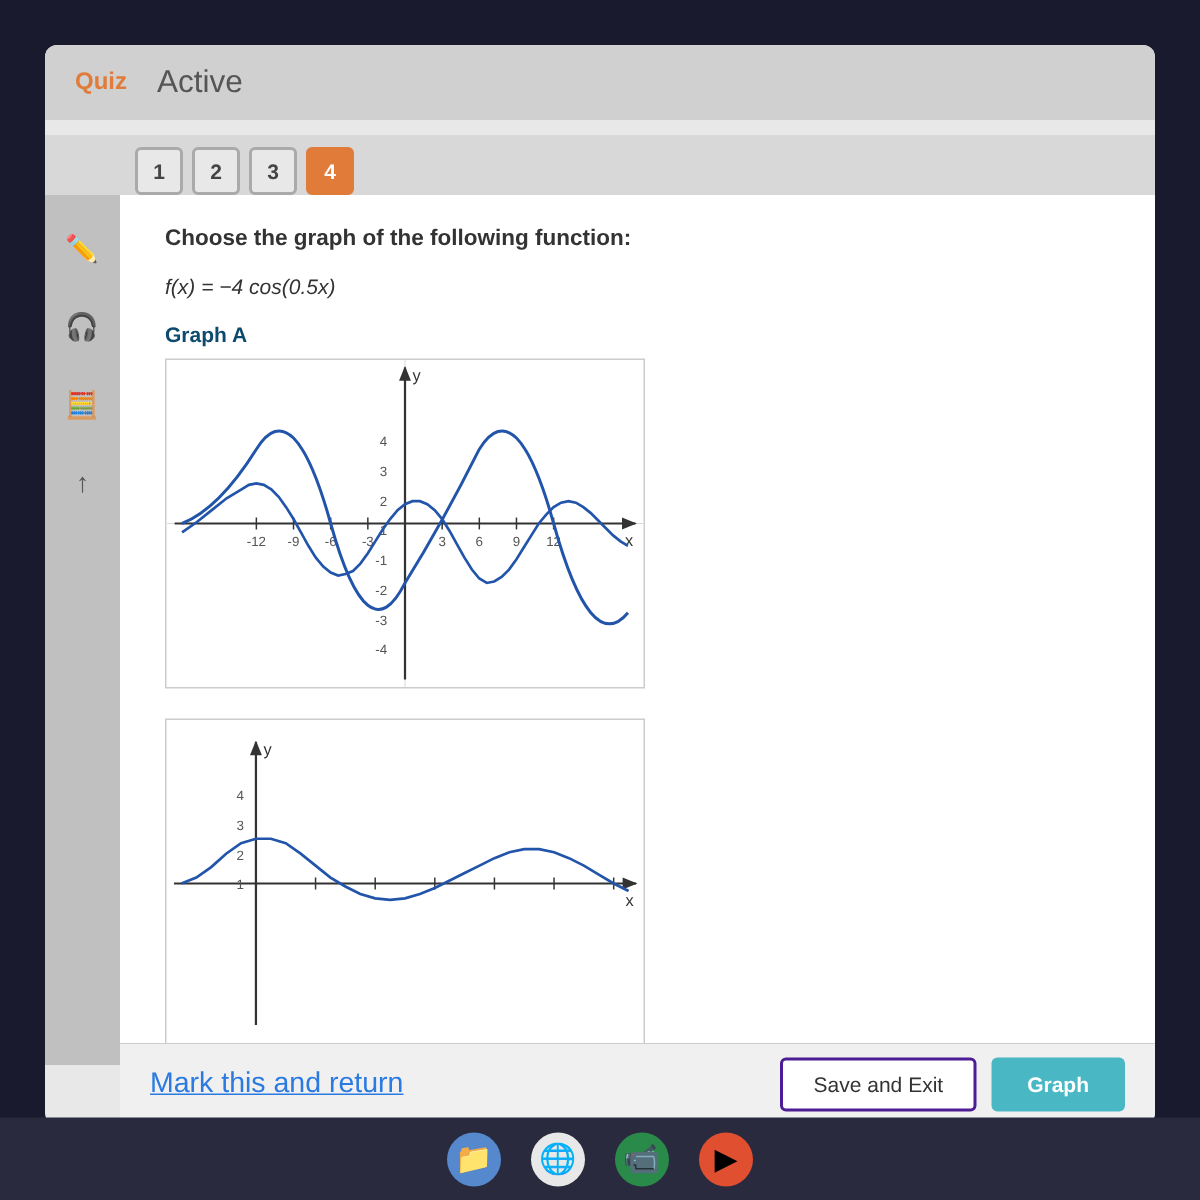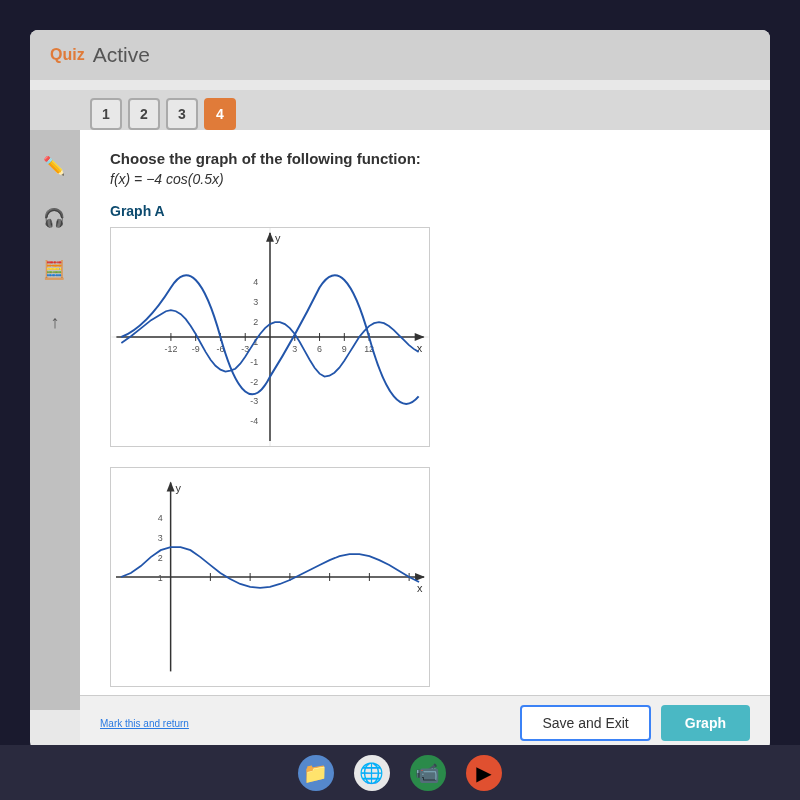--- a/index.html
+++ b/index.html
@@ -22,21 +22,21 @@
       border-radius: 8px;
       overflow: hidden;
     }
 
     .top-bar {
       background: #d0d0d0;
       height: 50px;
       display: flex;
       align-items: center;
       padding: 0 20px;
-      gap: 8px;
+      gap: 20px;
     }
 
     .quiz-label {
       color: #e07b39;
       font-size: 16px;
       font-weight: bold;
     }
 
     .active-label {
       color: #555;
@@ -107,21 +107,21 @@
       height: 580px;
       background: white;
       padding: 20px 30px;
       overflow-y: auto;
     }
 
     .question-text {
       font-size: 15px;
       font-weight: bold;
       color: #333;
-      margin-bottom: 4px;
+      margin-bottom: 16px;
     }
 
     .function-text {
       font-size: 14px;
       color: #333;
       margin-bottom: 16px;
       font-style: italic;
     }
 
     .graph-section {
@@ -158,33 +158,33 @@
       background: #f0f0f0;
       border-top: 1px solid #ccc;
       display: flex;
       align-items: center;
       justify-content: space-between;
       padding: 0 20px;
     }
 
     .mark-return-link {
       color: #2a7ae2;
-      font-size: 10px;
+      font-size: 19px;
       text-decoration: underline;
       cursor: pointer;
     }
 
     .bottom-buttons {
       display: flex;
       gap: 10px;
     }
 
     .save-exit-btn {
       background: white;
-      border: 2px solid #3b82f6;
+      border: 2px solid #4c1d95;
       padding: 8px 20px;
       font-size: 14px;
       color: #333;
       border-radius: 4px;
       cursor: pointer;
     }
 
     .next-btn {
       background: #4ab8c4;
       border: none;

